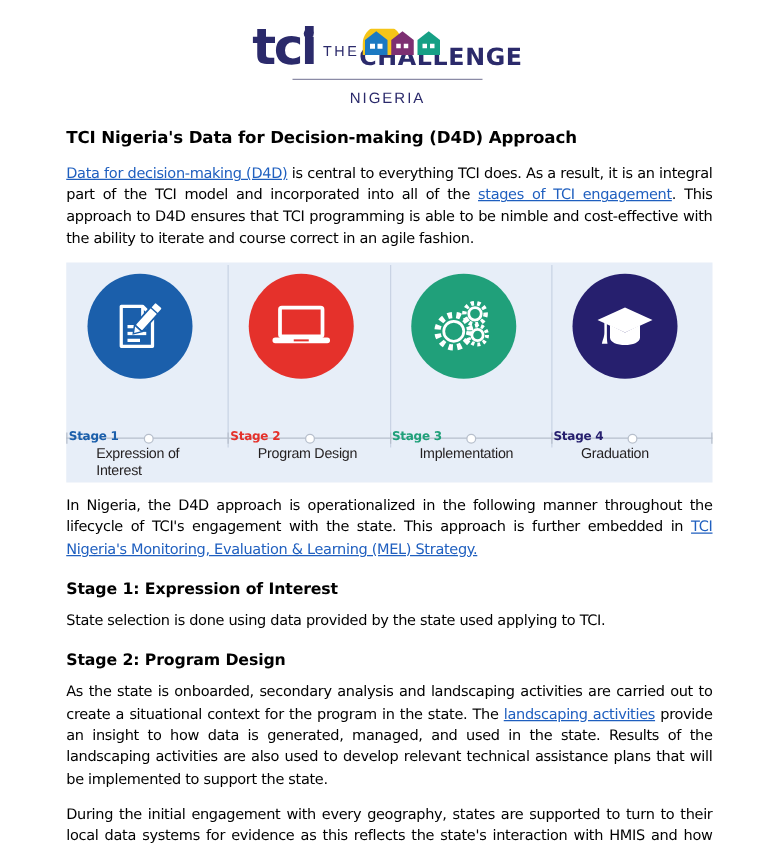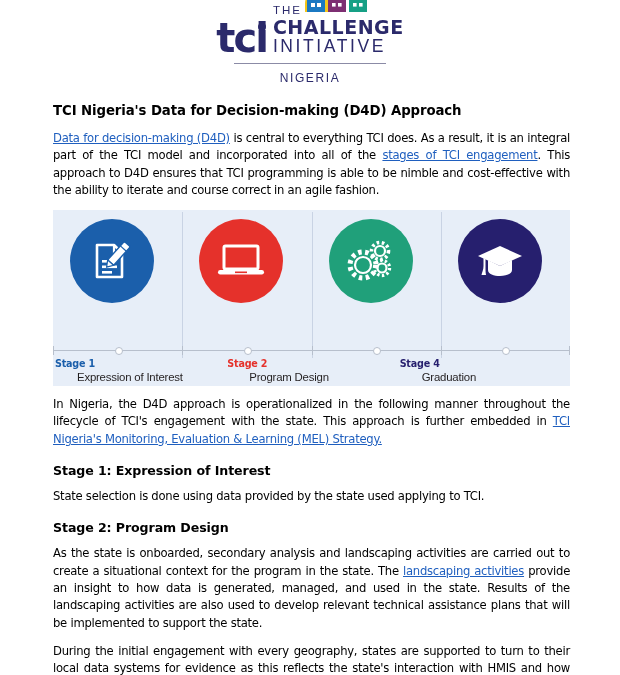--- a/index.html
+++ b/index.html
@@ -45,21 +45,21 @@
     height: 8px;
     border-radius: 50%;
     background: #2b2a6b;
     position: absolute;
     right: 1px;
     top: 6px;
   }
   .logo-right {
     margin-left: 6px;
     display: flex;
-    flex-direction: column;
+    flex-direction: row;
     justify-content: flex-start;
     position: relative;
   }
   .logo-houses {
     position: absolute;
     top: -13px;
     left: 32px;
     width: 78px;
     height: 21px;
   }
@@ -248,21 +248,20 @@
         <path d="M23 9 L32 2 L41 9 L41 21 L23 21 Z" fill="#7d2f72"></path>
         <rect x="27" y="12" width="3.6" height="3.6" fill="#ffffff"></rect>
         <rect x="33" y="12" width="3.6" height="3.6" fill="#ffffff"></rect>
         <path d="M44 9 L53 2 L62 9 L62 21 L44 21 Z" fill="#16a085"></path>
         <rect x="48" y="12" width="3.6" height="3.6" fill="#ffffff"></rect>
         <rect x="54" y="12" width="3.6" height="3.6" fill="#ffffff"></rect>
       </svg>
 
       <div class="logo-the">THE</div>
       <div class="logo-challenge">CHALLENGE</div>
-      <div class="logo-initiative">INITIATIVE</div>
     </div>
   </div>
 
   <div class="logo-rule"></div>
   <div class="logo-country">NIGERIA</div>
 </div>
 
 <div class="doc">
 
   <h1 class="title">TCI Nigeria's Data for Decision-making (D4D) Approach</h1>
@@ -342,20 +341,24 @@
     <div class="stage-labels">
       <div class="stage-label-cell">
         <div class="stage-num" style="color:#1b5fab">Stage 1</div>
         <div class="stage-name">Expression of Interest</div>
       </div>
       <div class="stage-label-cell">
         <div class="stage-num" style="color:#e5312b">Stage 2</div>
         <div class="stage-name">Program Design</div>
       </div>
       <div class="stage-label-cell">
+        <div class="stage-num" style="color:#20a07a">Stage 3</div>
+        <div class="stage-name">Implementation</div>
+      </div>
+      <div class="stage-label-cell">
         <div class="stage-num" style="color:#261f6e">Stage 4</div>
         <div class="stage-name">Graduation</div>
       </div>
     </div>
   </div>
 
   <p class="body"><span>In Nigeria, the D4D approach is operationalized in the following manner throughout the lifecycle of TCI's engagement with the state. This approach is further embedded in </span><a class="lnk" href="#">TCI Nigeria's Monitoring, Evaluation &amp; Learning (MEL) Strategy.</a></p>
 
   <h2 class="heading">Stage 1: Expression of Interest</h2>
 

